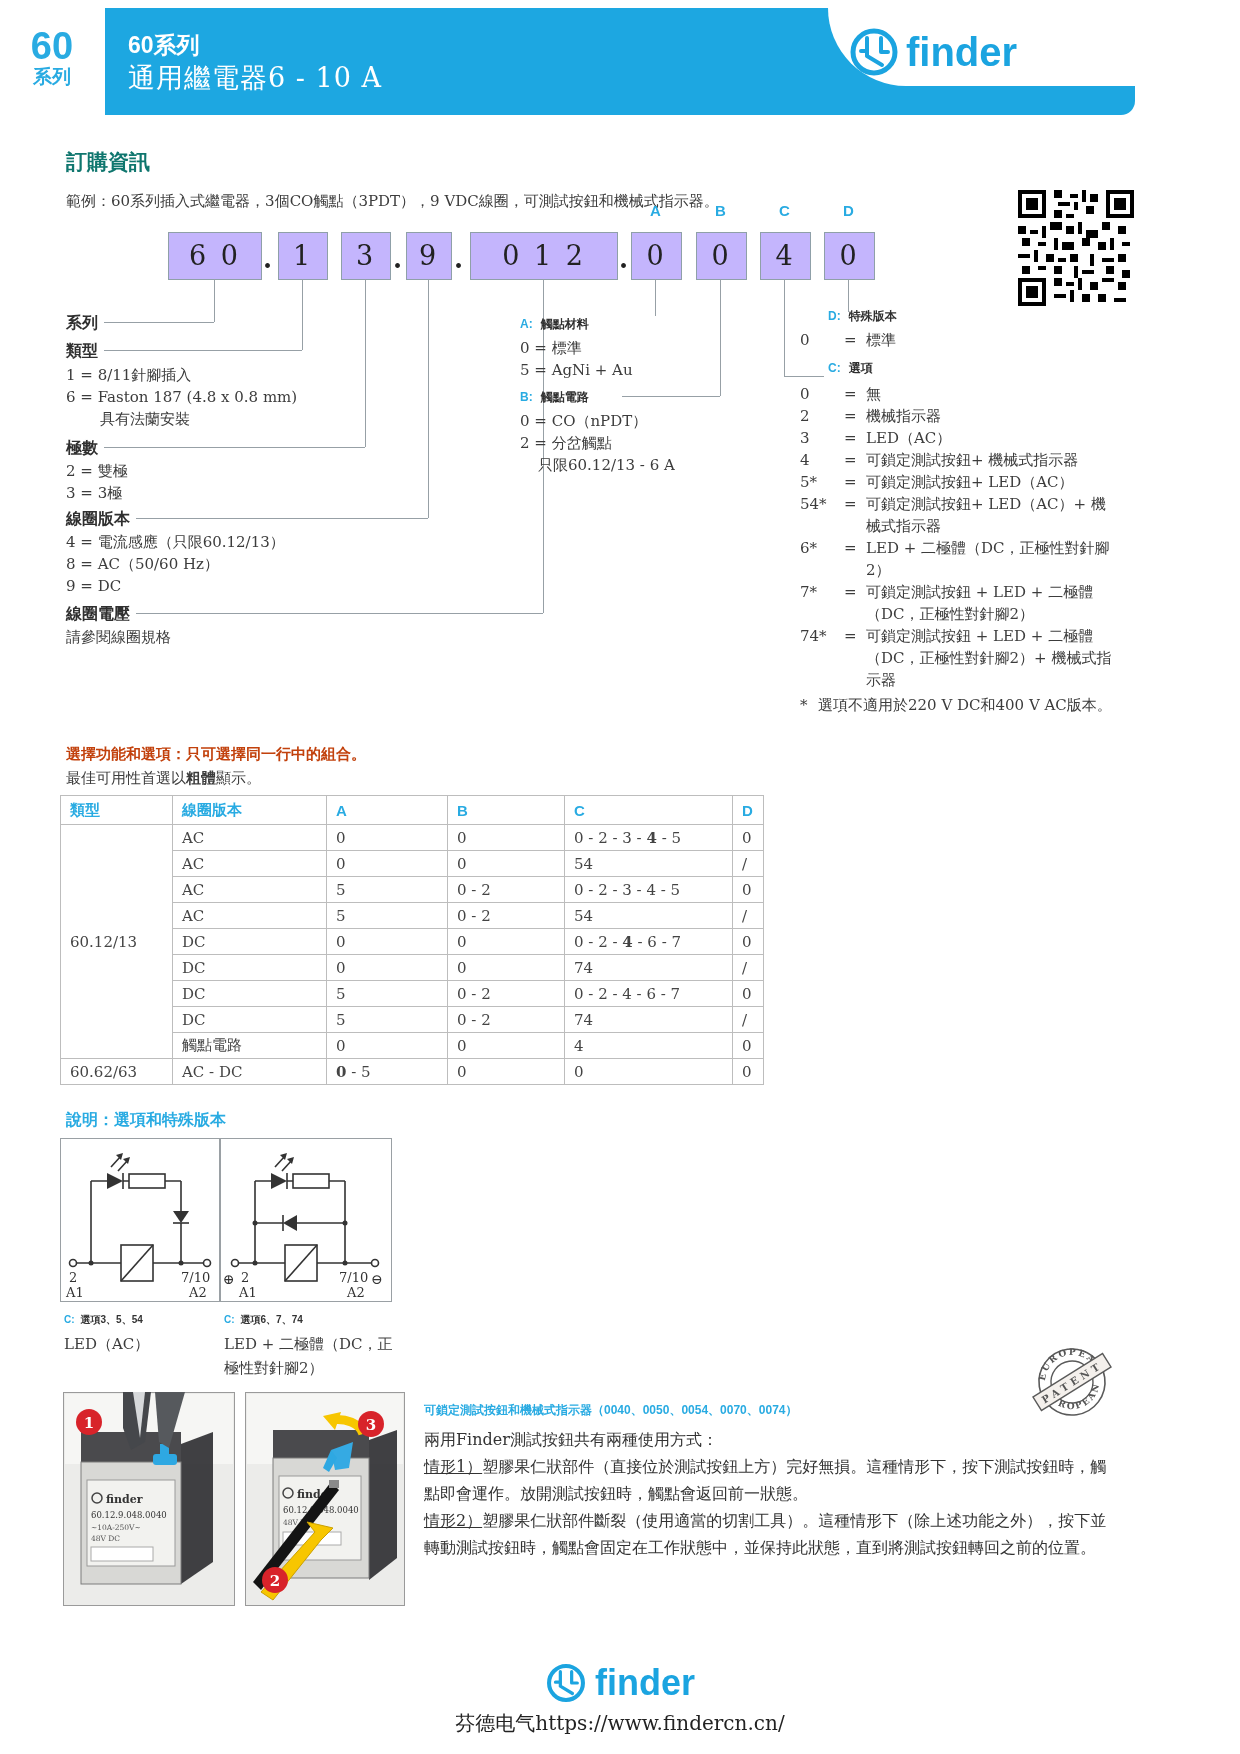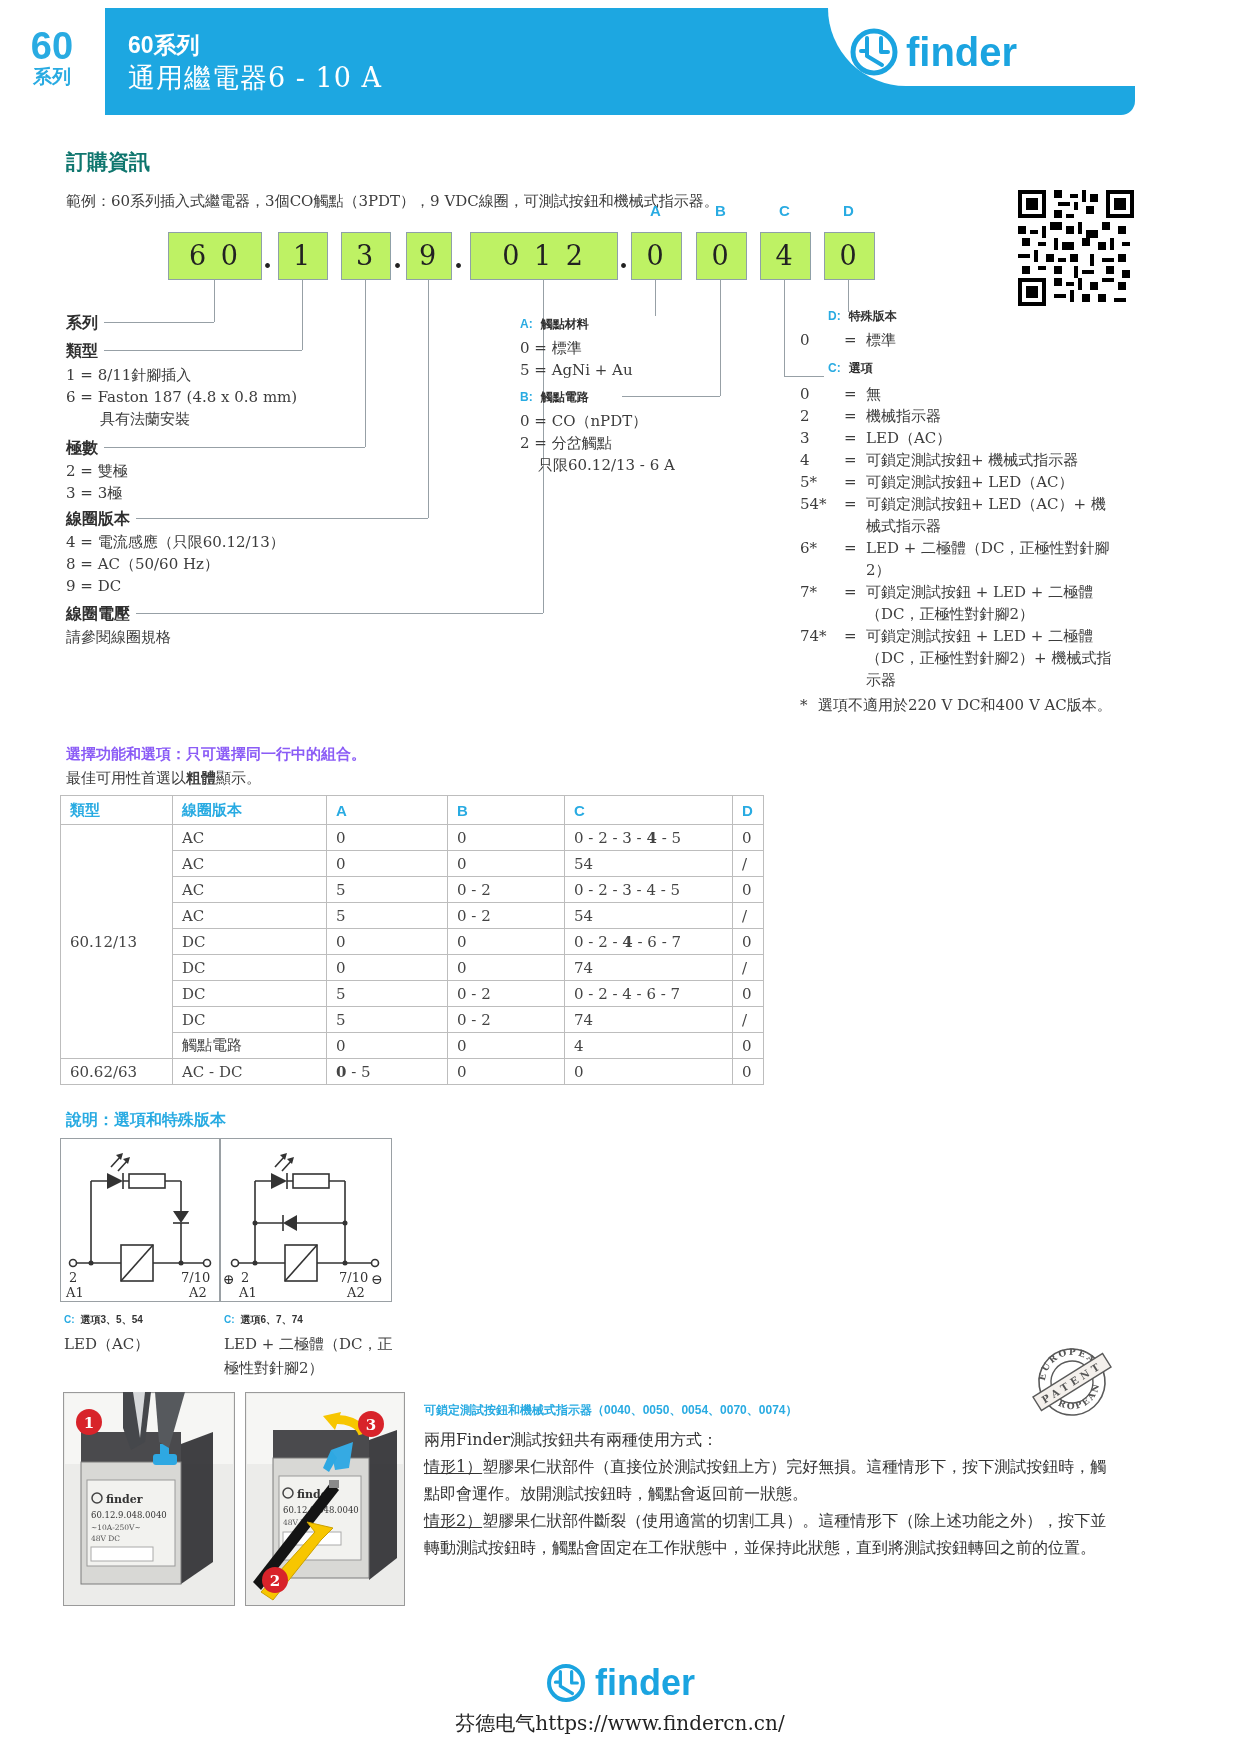--- a/index.html
+++ b/index.html
@@ -18,21 +18,21 @@
           border-radius:0 40px 14px 0;}
   .bubble{position:absolute;left:828px;top:0;width:412px;height:86px;background:#fff;
           border-radius:0 0 0 78px;}
   .banner-title1{position:absolute;left:128px;top:30px;color:#fff;font-size:23px;font-weight:bold;}
   .banner-title2{position:absolute;left:128px;top:60px;color:#fff;font-size:27px;letter-spacing:1px;}
   .brandword{font-family:"Liberation Sans","DejaVu Sans",sans-serif;font-weight:bold;color:#1ba4e0;}
   
   .h-order{position:absolute;left:66px;top:148px;font-size:21px;font-weight:bold;color:#0f766e;}
   .example{position:absolute;left:66px;top:192px;font-size:15px;color:#3c3c3c;}
   
-  .cbox{position:absolute;top:232px;height:46px;background:#bef264;border:1px solid #8fa0a8;
+  .cbox{position:absolute;top:232px;height:46px;background:#c4b5fd;border:1px solid #8fa0a8;
         text-align:center;font-size:27px;line-height:46px;color:#222;letter-spacing:3px;}
   .code-dot{position:absolute;top:244px;font-size:26px;font-weight:bold;color:#222;}
   .clabel{position:absolute;top:202px;width:49px;text-align:center;color:#29abe2;
           font-family:"Liberation Sans","DejaVu Sans",sans-serif;font-size:15px;font-weight:bold;}
   .vline{position:absolute;width:0;border-left:1px solid #97a0a6;}
   .hline{position:absolute;height:0;border-top:1px solid #97a0a6;}
   
   .lbl{font-family:"Liberation Sans","DejaVu Sans",sans-serif;font-size:16px;font-weight:bold;
        color:#2f2f2f;line-height:20px;}
   .item{font-size:15px;line-height:22px;color:#3c3c3c;}
@@ -49,21 +49,21 @@
   .righthead{padding-left:28px;}
   
   .seltable{border-collapse:collapse;table-layout:fixed;width:703px;background:#fff;
             border:1px solid #8a8a8a;}
   .seltable th,.seltable td{border:1px solid #bdbdbd;padding:0 0 0 9px;text-align:left;
             font-weight:normal;font-size:15px;overflow:hidden;white-space:nowrap;}
   .seltable th{height:28px;font-family:"Liberation Sans","DejaVu Sans",sans-serif;
             color:#29abe2;font-weight:bold;}
   .seltable td{height:25px;color:#444;}
   .tbl-intro1{position:absolute;left:66px;top:745px;font-family:"Liberation Sans","DejaVu Sans",sans-serif;
-            font-size:15px;font-weight:bold;color:#8b5cf6;}
+            font-size:15px;font-weight:bold;color:#c2410c;}
   .tbl-intro2{position:absolute;left:66px;top:769px;font-size:15px;color:#3c3c3c;}
   
   .h-notes{position:absolute;left:66px;top:1110px;font-size:16px;font-weight:bold;color:#29abe2;}
   .panel{position:absolute;top:1138px;height:162px;border:1px solid #9aa0a4;background:#fff;}
   .cap1{font-family:"Liberation Sans","DejaVu Sans",sans-serif;font-size:10px;font-weight:bold;color:#333;line-height:24px;}
   .cap1 .pfx{color:#29abe2;margin-right:6px;}
   .cap2{font-size:15px;line-height:24px;color:#3c3c3c;}
   
   .h-test{font-family:"Liberation Sans","DejaVu Sans",sans-serif;font-size:12px;font-weight:bold;color:#29abe2;line-height:24px;}
   .testtext{font-size:16px;line-height:27px;color:#333;}

